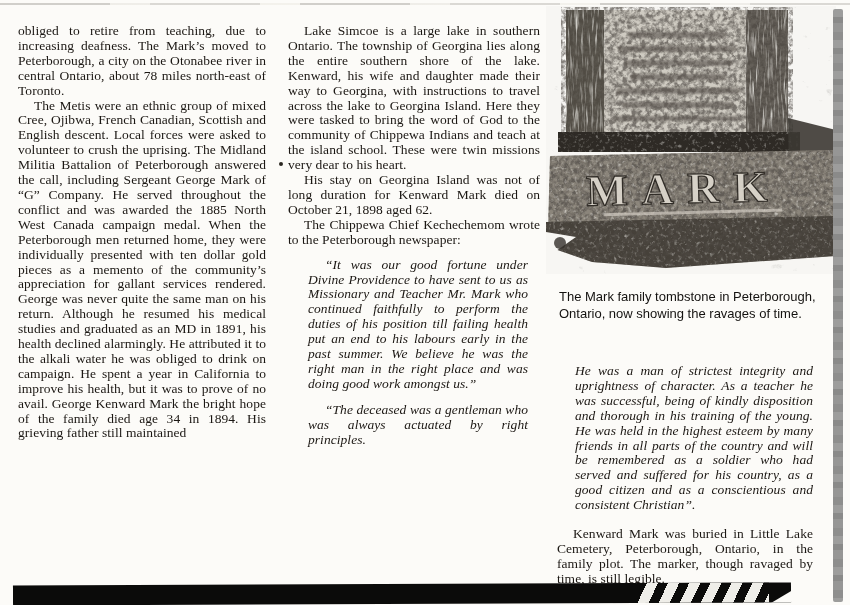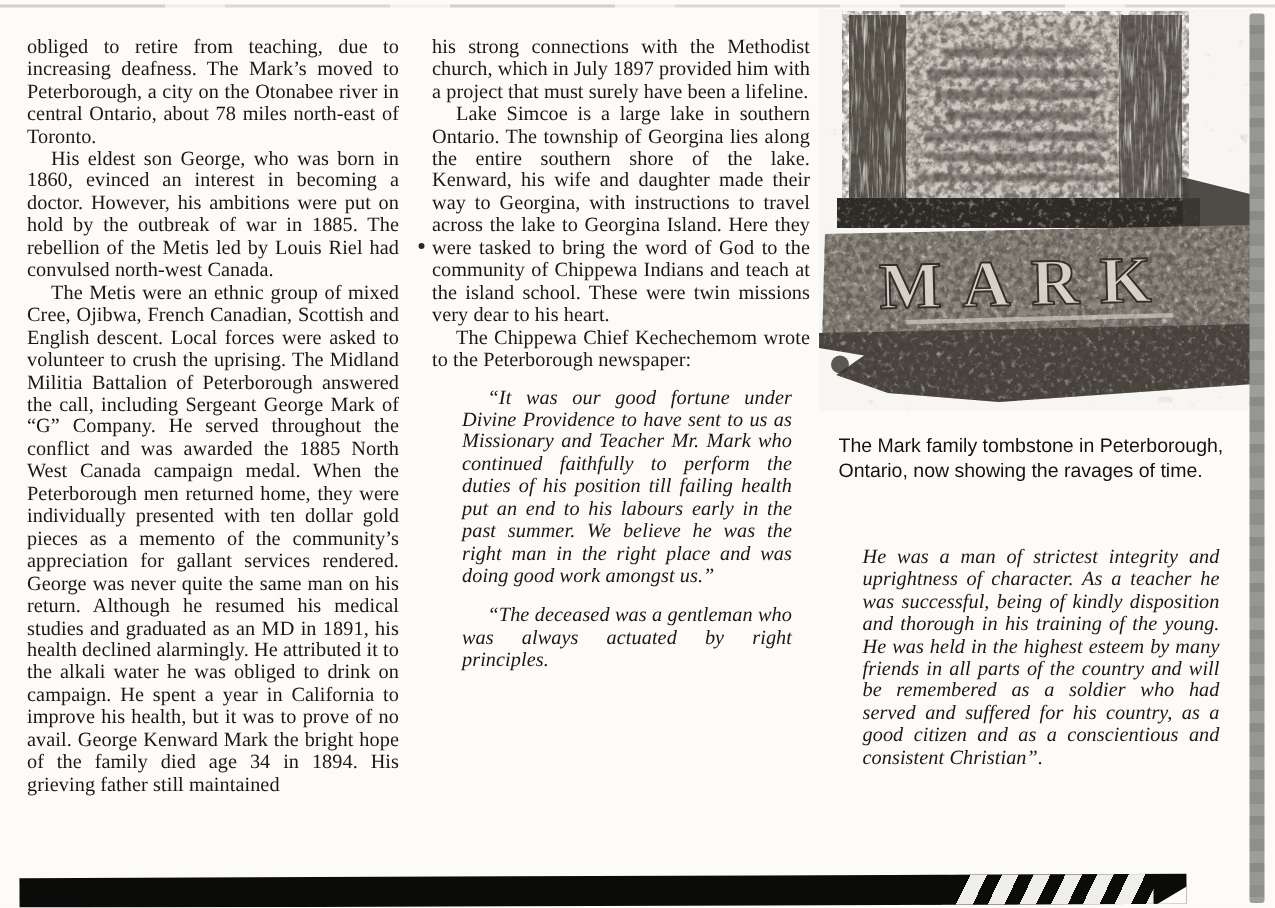--- a/index.html
+++ b/index.html
@@ -61,27 +61,26 @@
 </style>
 </head>
 <body>
 
 <div class="page">
 
   <div class="scan-line"></div>
 
   <div class="col" id="col-left">
     <p class="para first">obliged to retire from teaching, due to increasing deafness. The Mark’s moved to Peterborough, a city on the Otonabee river in central Ontario, about 78 miles north-east of Toronto.</p>
-    <p class="para">His eldest son George, who was born in 1860, evinced an interest in becoming a doctor. However, his ambitions were put on hold by the outbreak of war in 1885. The rebellion of the Metis led by Louis Riel had convulsed north-west Canada.</p>
     <p class="para">The Metis were an ethnic group of mixed Cree, Ojibwa, French Canadian, Scottish and English descent. Local forces were asked to volunteer to crush the uprising. The Midland Militia Battalion of Peterborough answered the call, including Sergeant George Mark of “G” Company. He served throughout the conflict and was awarded the 1885 North West Canada campaign medal. When the Peterborough men returned home, they were individually presented with ten dollar gold pieces as a memento of the community’s appreciation for gallant services rendered. George was never quite the same man on his return. Although he resumed his medical studies and graduated as an MD in 1891, his health declined alarmingly. He attributed it to the alkali water he was obliged to drink on campaign. He spent a year in California to improve his health, but it was to prove of no avail. George Kenward Mark the bright hope of the family died age 34 in 1894. His grieving father still maintained</p>
   </div>
 
   <div class="col" id="col-mid">
-    <p class="para first">his strong connections with the Methodist church, which in July 1897 provided him with a project that must surely have been a lifeline.</p>
     <p class="para">Lake Simcoe is a large lake in southern Ontario. The township of Georgina lies along the entire southern shore of the lake. Kenward, his wife and daughter made their way to Georgina, with instructions to travel across the lake to Georgina Island. Here they were tasked to bring the word of God to the community of Chippewa Indians and teach at the island school. These were twin missions very dear to his heart.</p>
+    <p class="para">His stay on Georgina Island was not of long duration for Kenward Mark died on October 21, 1898 aged 62.</p>
     <p class="para">The Chippewa Chief Kechechemom wrote to the Peterborough newspaper:</p>
     <p class="quote">“It was our good fortune under Divine Providence to have sent to us as Missionary and Teacher Mr. Mark who continued faithfully to perform the duties of his position till failing health put an end to his labours early in the past summer. We believe he was the right man in the right place and was doing good work amongst us.”</p>
     <p class="quote">“The deceased was a gentleman who was always actuated by right principles.</p>
   </div>
 
   <div class="photo-wrap">
     <svg width="290" height="268" viewBox="0 0 290 268" role="img">
       <defs>
         <filter id="mdark" x="-2%" y="-2%" width="104%" height="104%">
           <feTurbulence type="fractalNoise" baseFrequency="0.22" numOctaves="4" seed="7"></feTurbulence>
@@ -151,20 +150,21 @@
       <circle cx="14" cy="237" r="6" fill="#332f2a" opacity="0.8"></circle>
 
       <rect width="290" height="268" filter="url(#sparse)" opacity="0.45"></rect>
     </svg>
   </div>
 
   <div class="photo-caption">The Mark family tombstone in Peterborough, Ontario, now showing the ravages of time.</div>
 
   <div class="col" id="col-right">
     <p class="quote">He was a man of strictest integrity and uprightness of character. As a teacher he was successful, being of kindly disposition and thorough in his training of the young. He was held in the highest esteem by many friends in all parts of the country and will be remembered as a soldier who had served and suffered for his country, as a good citizen and as a conscientious and consistent Christian”.</p>
+    <p class="para">Kenward Mark was buried in Little Lake Cemetery, Peterborough, Ontario, in the family plot. The marker, though ravaged by time, is still legible.</p>
   </div>
 
   <div class="bottom-photo">
     <div class="stripe-fade"></div>
     <div class="stripes"></div>
     <div class="notch"></div>
   </div>
 
   <div class="page-edge-bar"></div>
 

